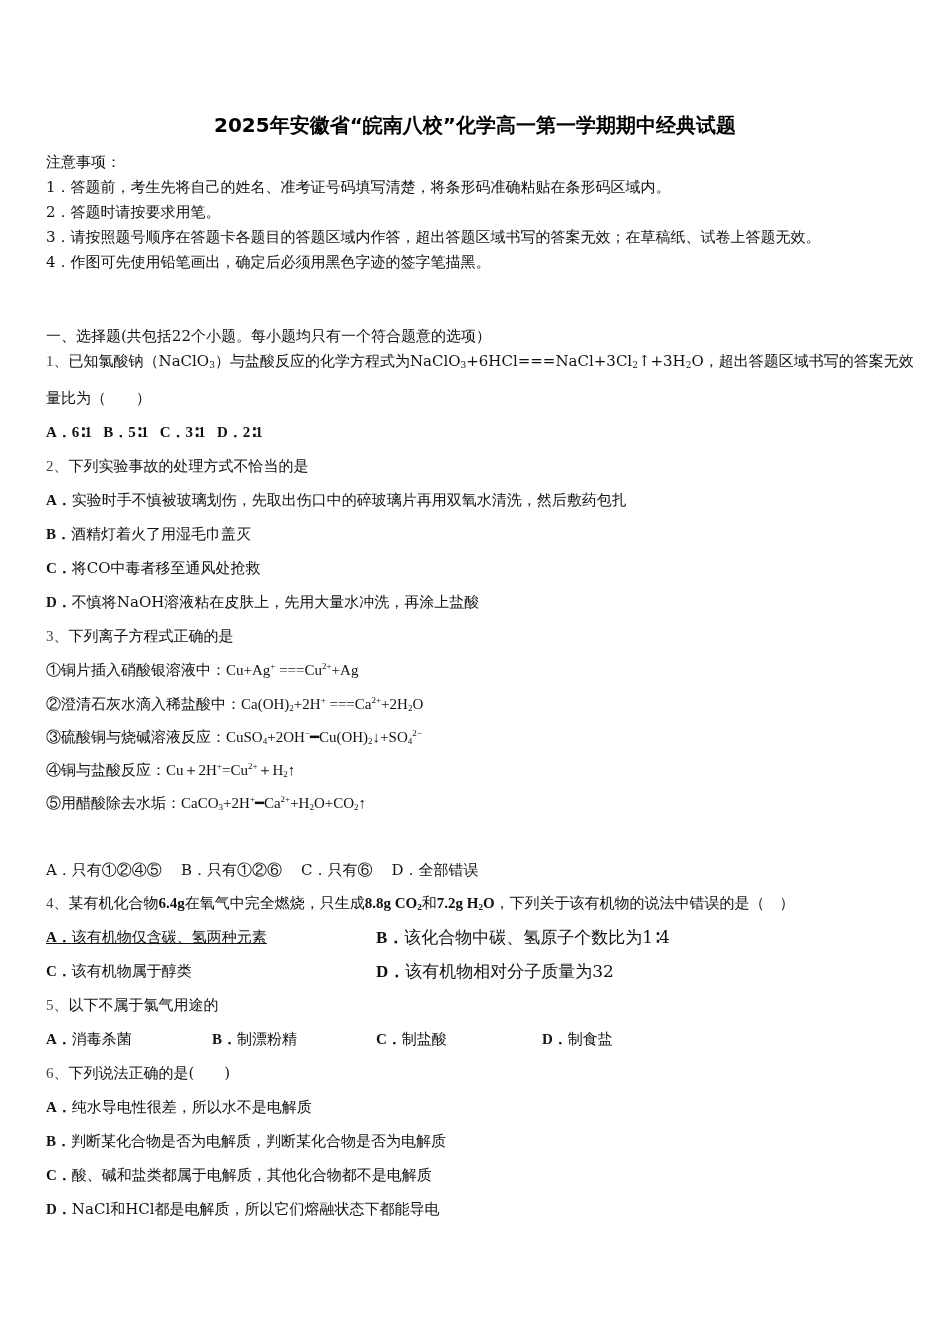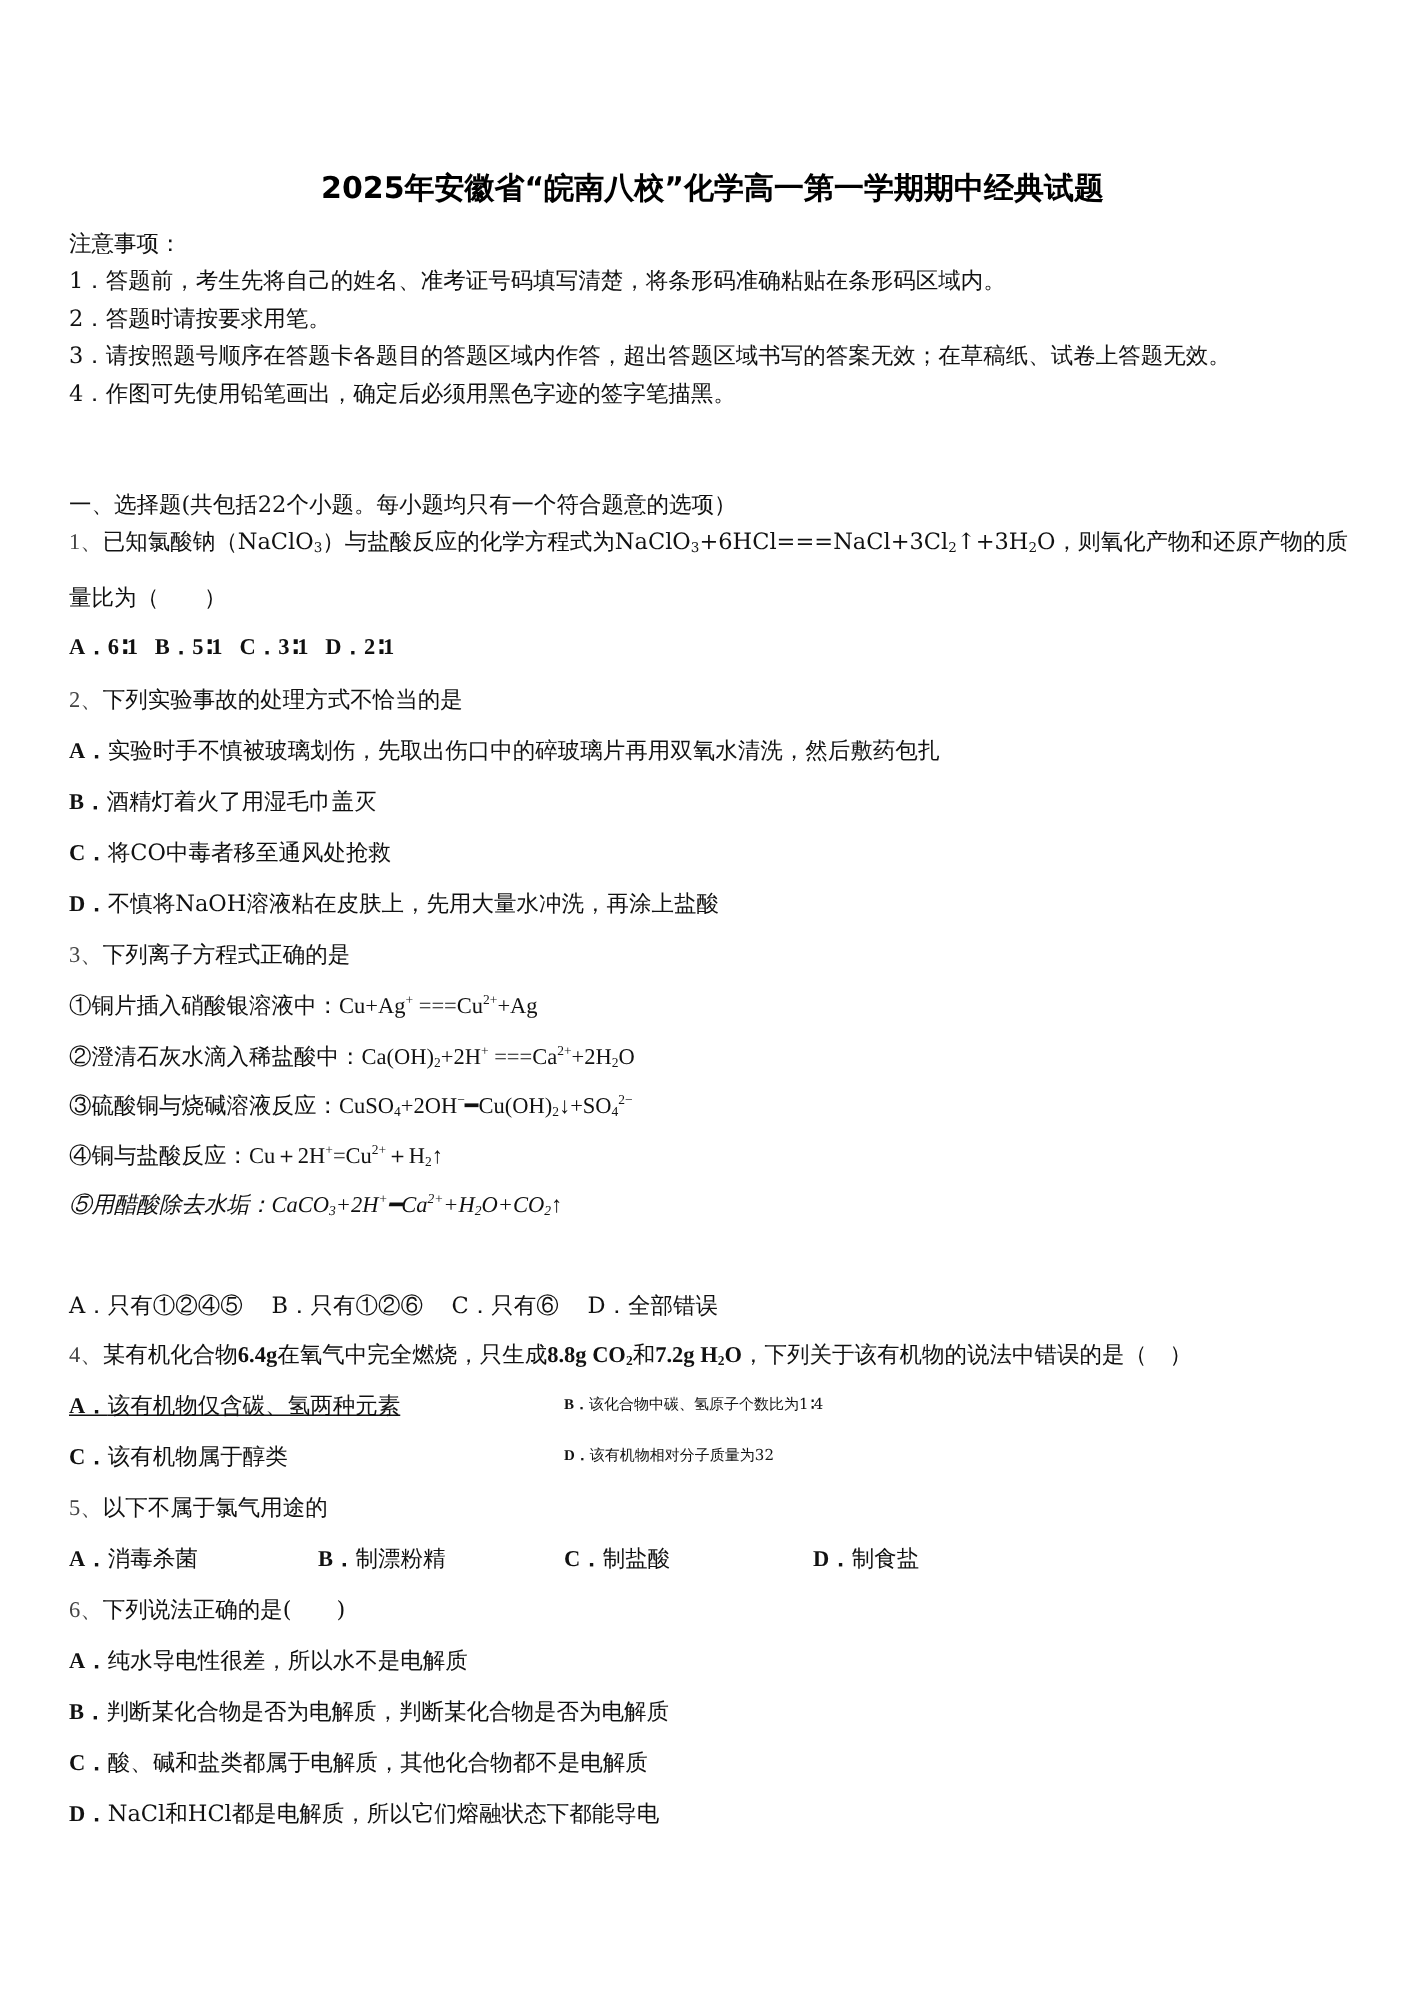--- a/index.html
+++ b/index.html
@@ -16,40 +16,40 @@
   }
   .line {
     position: absolute; left: 46px; white-space: nowrap;
     font-size: 15px; line-height: 20px; color: #111;
   }
   .b { font-weight: bold; font-family: "Liberation Serif", serif; }
   .lat { font-family: "Liberation Serif", serif; }
   sub { font-size: 9px; vertical-align: -2px; line-height: 0; }
   sup { font-size: 9px; vertical-align: 6px; line-height: 0; }
   .opt { display: inline-block; }
-  .col2 { position: absolute; left: 376px; white-space: nowrap; font-size: 10px; line-height: 20px; }
+  .col2 { position: absolute; left: 376px; white-space: nowrap; font-size: 17px; line-height: 20px; }
   .numq { color: #444; font-family: "Liberation Serif", serif; }
 </style>
 </head>
 <body>
 
 <div class="page">
 
   <div class="title">2025年安徽省“皖南八校”化学高一第一学期期中经典试题</div>
 
   <div class="line" style="top:152px;">注意事项：</div>
   <div class="line" style="top:177px;">1．答题前，考生先将自己的姓名、准考证号码填写清楚，将条形码准确粘贴在条形码区域内。</div>
   <div class="line" style="top:202px;">2．答题时请按要求用笔。</div>
   <div class="line" style="top:227px;text-align:center;">3．请按照题号顺序在答题卡各题目的答题区域内作答，超出答题区域书写的答案无效；在草稿纸、试卷上答题无效。</div>
   <div class="line" style="top:252px;">4．作图可先使用铅笔画出，确定后必须用黑色字迹的签字笔描黑。</div>
 
   <div class="line" style="top:326px;">一、选择题(共包括22个小题。每小题均只有一个符合题意的选项）</div>
 
   <div class="line" style="top:351px;">
-    <span class="numq">1、</span><span>已知氯酸钠（NaClO</span><sub>3</sub><span>）与盐酸反应的化学方程式为NaClO</span><sub>3</sub><span>+6HCl===NaCl+3Cl</span><sub>2</sub><span>↑+3H</span><sub>2</sub><span>O，则氧化产物和还原产物的质</span>
+    <span class="numq">1、</span><span>已知氯酸钠（NaClO</span><sub>3</sub><span>）与盐酸反应的化学方程式为NaClO</span><sub>3</sub><span>+6HCl===NaCl+3Cl</span><sub>2</sub><span>↑+3H</span><sub>2</sub><span>O，超出答题区域书写的答案无效</span>
   </div>
   <div class="line" style="top:388px;">量比为（　　）</div>
   <div class="line b" style="top:422px;text-align:right;">
     <span class="opt">A．6∶1</span>&nbsp;&nbsp;
     <span class="opt">B．5∶1</span>&nbsp;&nbsp;
     <span class="opt">C．3∶1</span>&nbsp;&nbsp;
     <span class="opt">D．2∶1</span>
   </div>
 
   <div class="line" style="top:456px;">
@@ -68,21 +68,21 @@
   </div>
   <div class="line" style="top:694px;">
     <span>②</span><span>澄清石灰水滴入稀盐酸中：</span><span class="lat">Ca(OH)<sub>2</sub>+2H<sup>+</sup> ===Ca<sup>2+</sup>+2H<sub>2</sub>O</span>
   </div>
   <div class="line" style="top:727px;">
     <span>③</span><span>硫酸铜与烧碱溶液反应：</span><span class="lat">CuSO<sub>4</sub>+2OH<sup>−</sup>━Cu(OH)<sub>2</sub>↓+SO<sub>4</sub><sup>2−</sup></span>
   </div>
   <div class="line" style="top:760px;">
     <span>④</span><span>铜与盐酸反应：</span><span class="lat">Cu＋2H<sup>+</sup>=Cu<sup>2+</sup>＋H<sub>2</sub>↑</span>
   </div>
-  <div class="line" style="top:793px;font-style:italic;">
+  <div class="line" style="top:793px;">
     <span>⑤</span><span>用醋酸除去水垢：</span><span class="lat">CaCO<sub>3</sub>+2H<sup>+</sup>━Ca<sup>2+</sup>+H<sub>2</sub>O+CO<sub>2</sub>↑</span>
   </div>
   <div class="line" style="top:860px;">
     <span class="opt"><span>A．只有①②④⑤</span></span>&nbsp;&nbsp;&nbsp;
     <span class="opt"><span>B．只有①②⑥</span></span>&nbsp;&nbsp;&nbsp;
     <span class="opt"><span>C．只有⑥</span></span>&nbsp;&nbsp;&nbsp;
     <span class="opt"><span>D．全部错误</span></span>
   </div>
 
   <div class="line" style="top:893px;">

